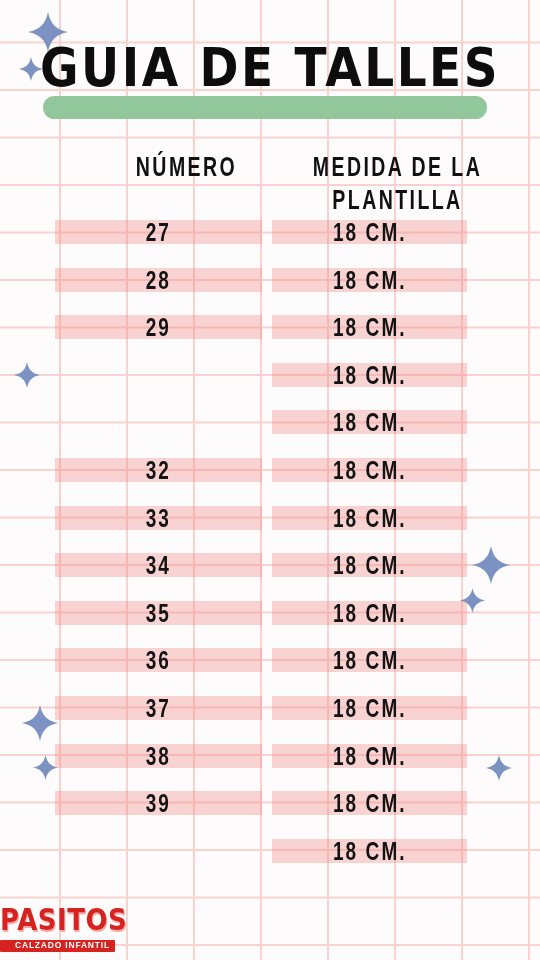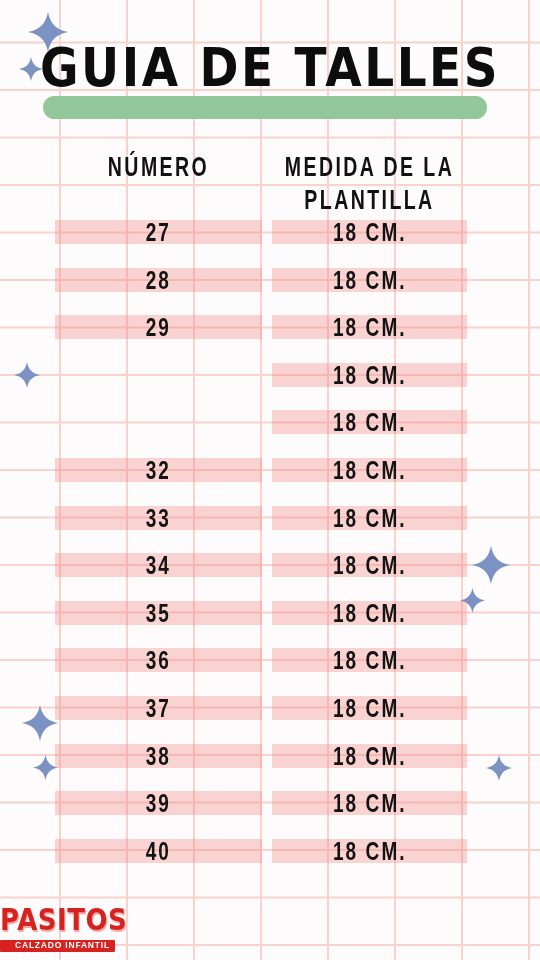--- a/index.html
+++ b/index.html
@@ -74,20 +74,21 @@
   
   #table {
     position: absolute;
     left: 0;
     top: 146px;
     width: 540px;
   }
   .headers {
     position: relative;
     height: 74px;
+    margin-left: 28px;
   }
   .col-head {
     position: absolute;
     text-align: center;
     font-family: "Liberation Sans Narrow", "Liberation Sans", sans-serif;
     font-weight: bold;
     font-size: 21px;
     line-height: 25px;
     letter-spacing: 2.6px;
     color: #111;
@@ -317,23 +318,20 @@
         </div>
         <div class="row">
           <div class="cell cell-num">
             <span>39</span>
           </div>
           <div class="cell cell-meas">
             <span>18 CM.</span>
           </div>
         </div>
         <div class="row">
-          <div class="cell cell-num">
-            <span>40</span>
-          </div>
           <div class="cell cell-meas">
             <span>18 CM.</span>
           </div>
         </div>
       </div>
   </div>
 
   <div id="logo">
     <div>
       <span id="logo-word">PASITOS</span>

